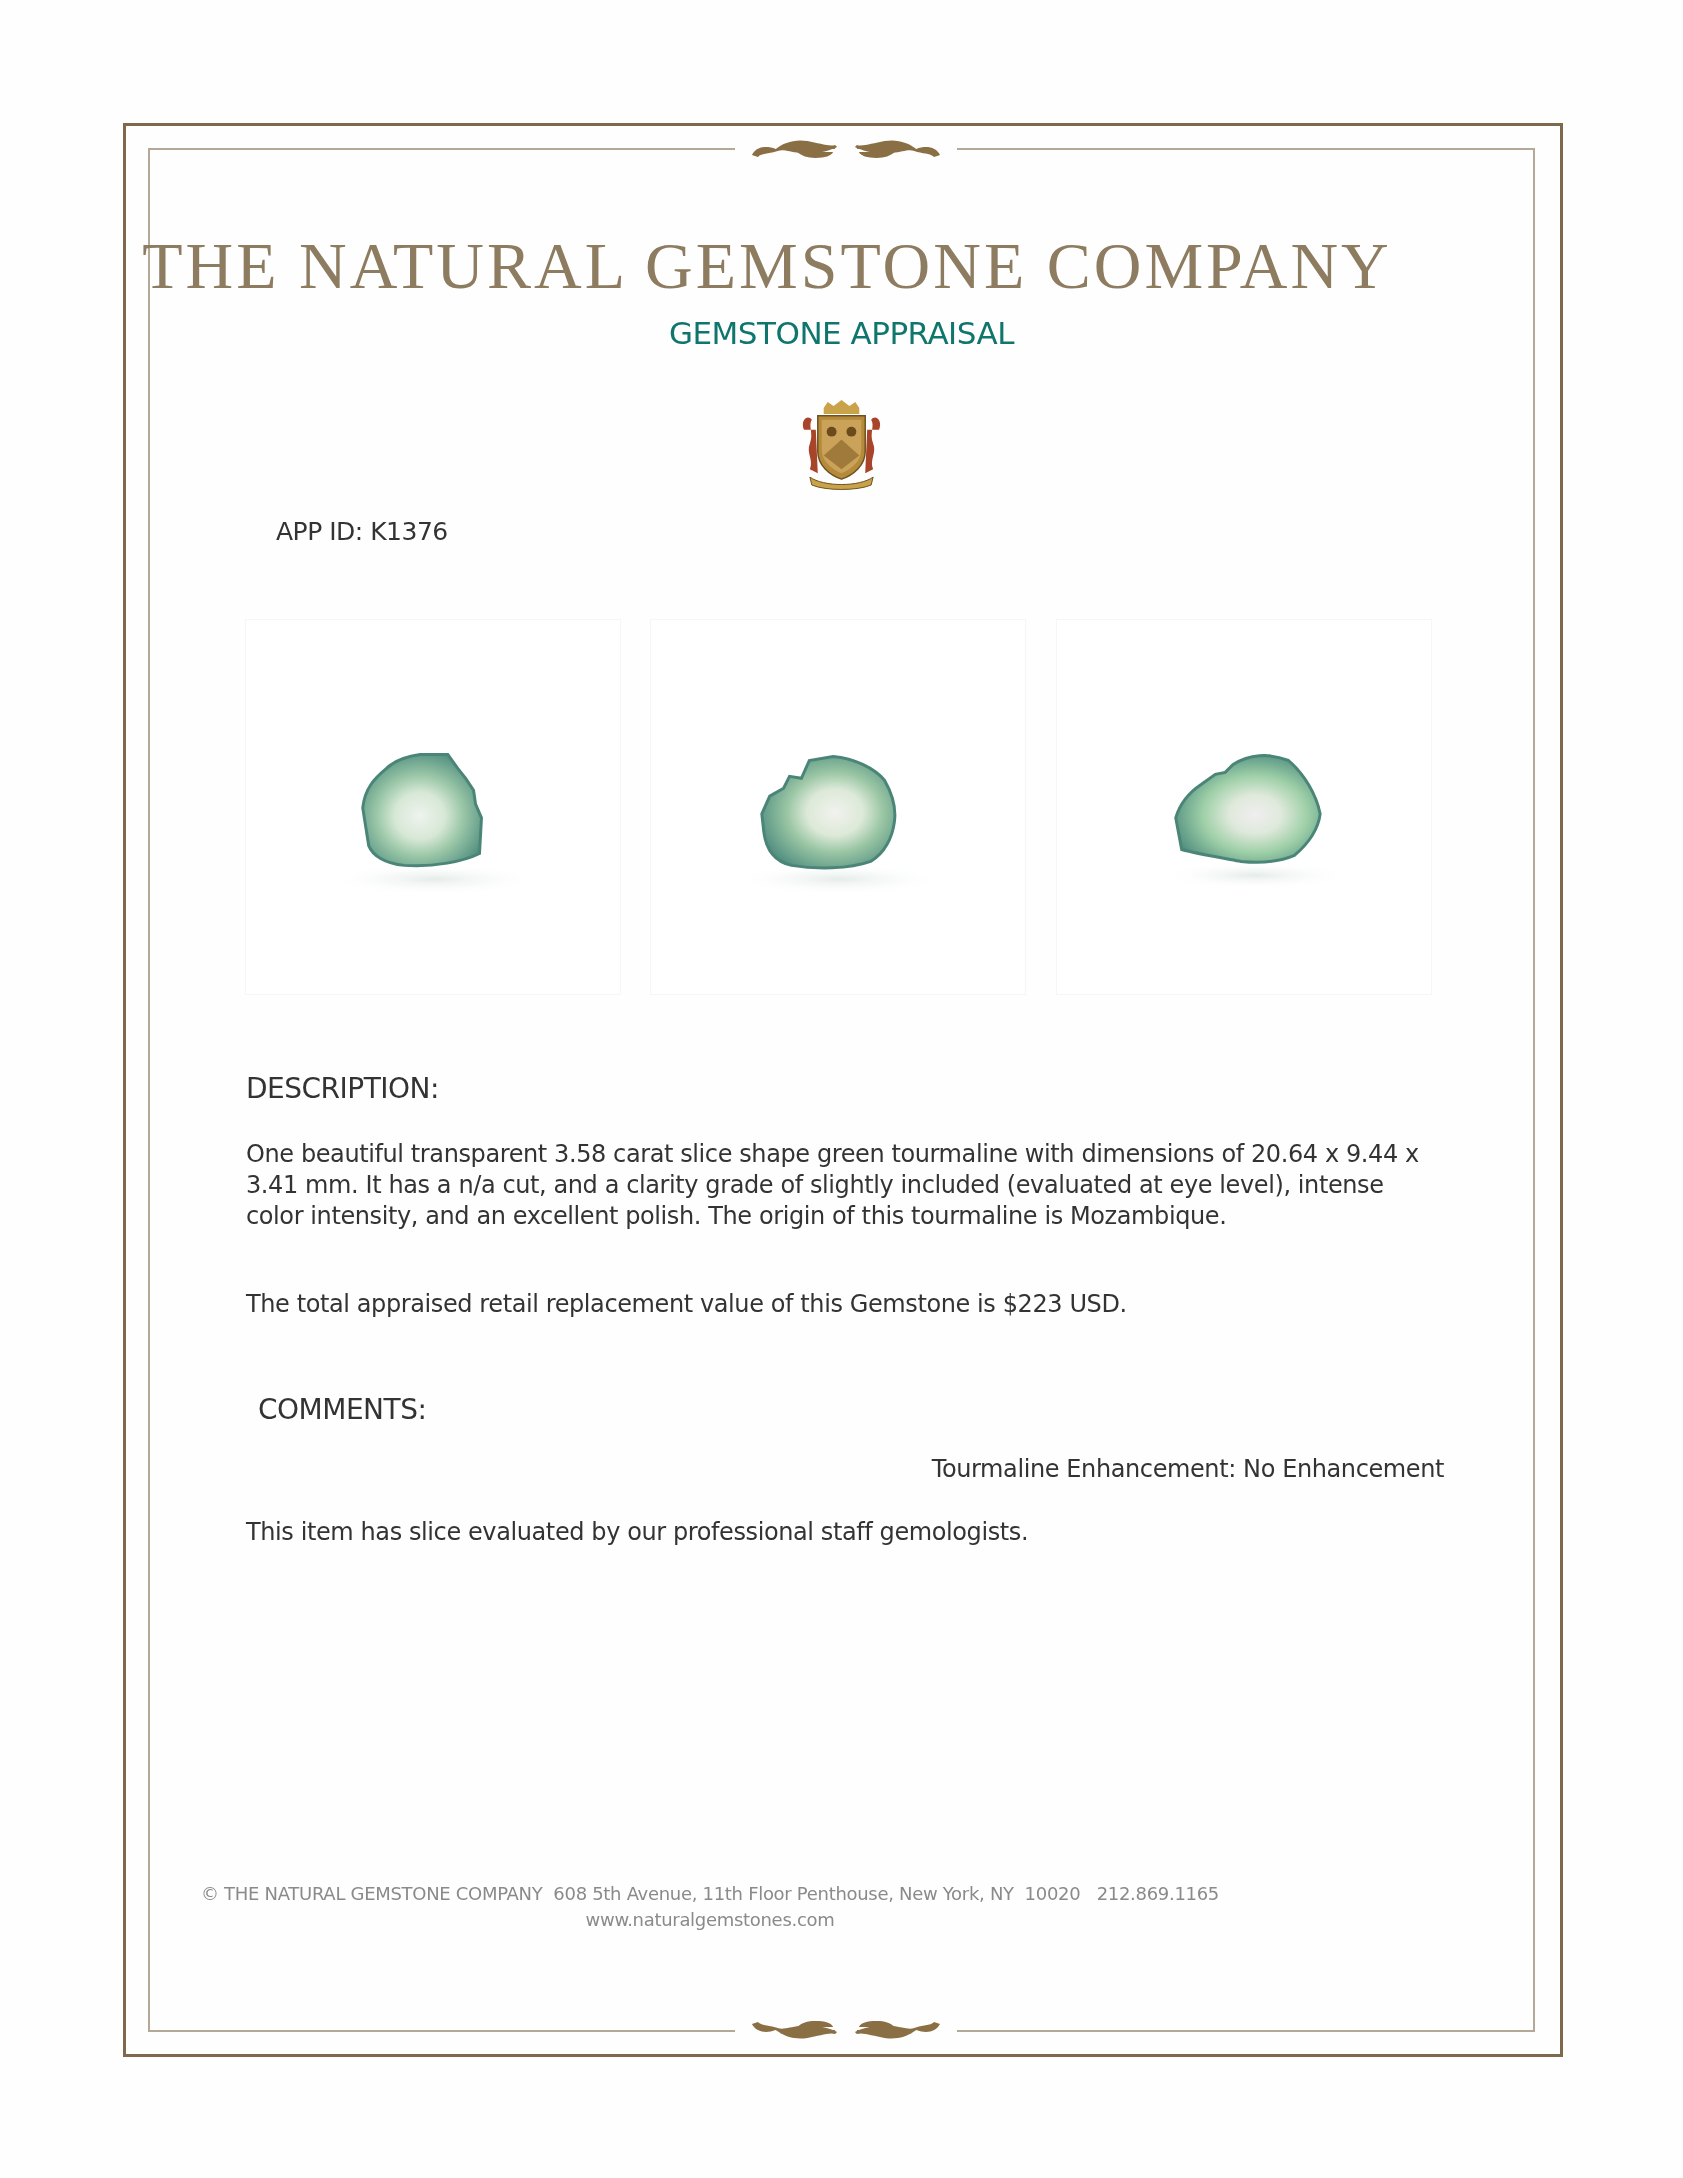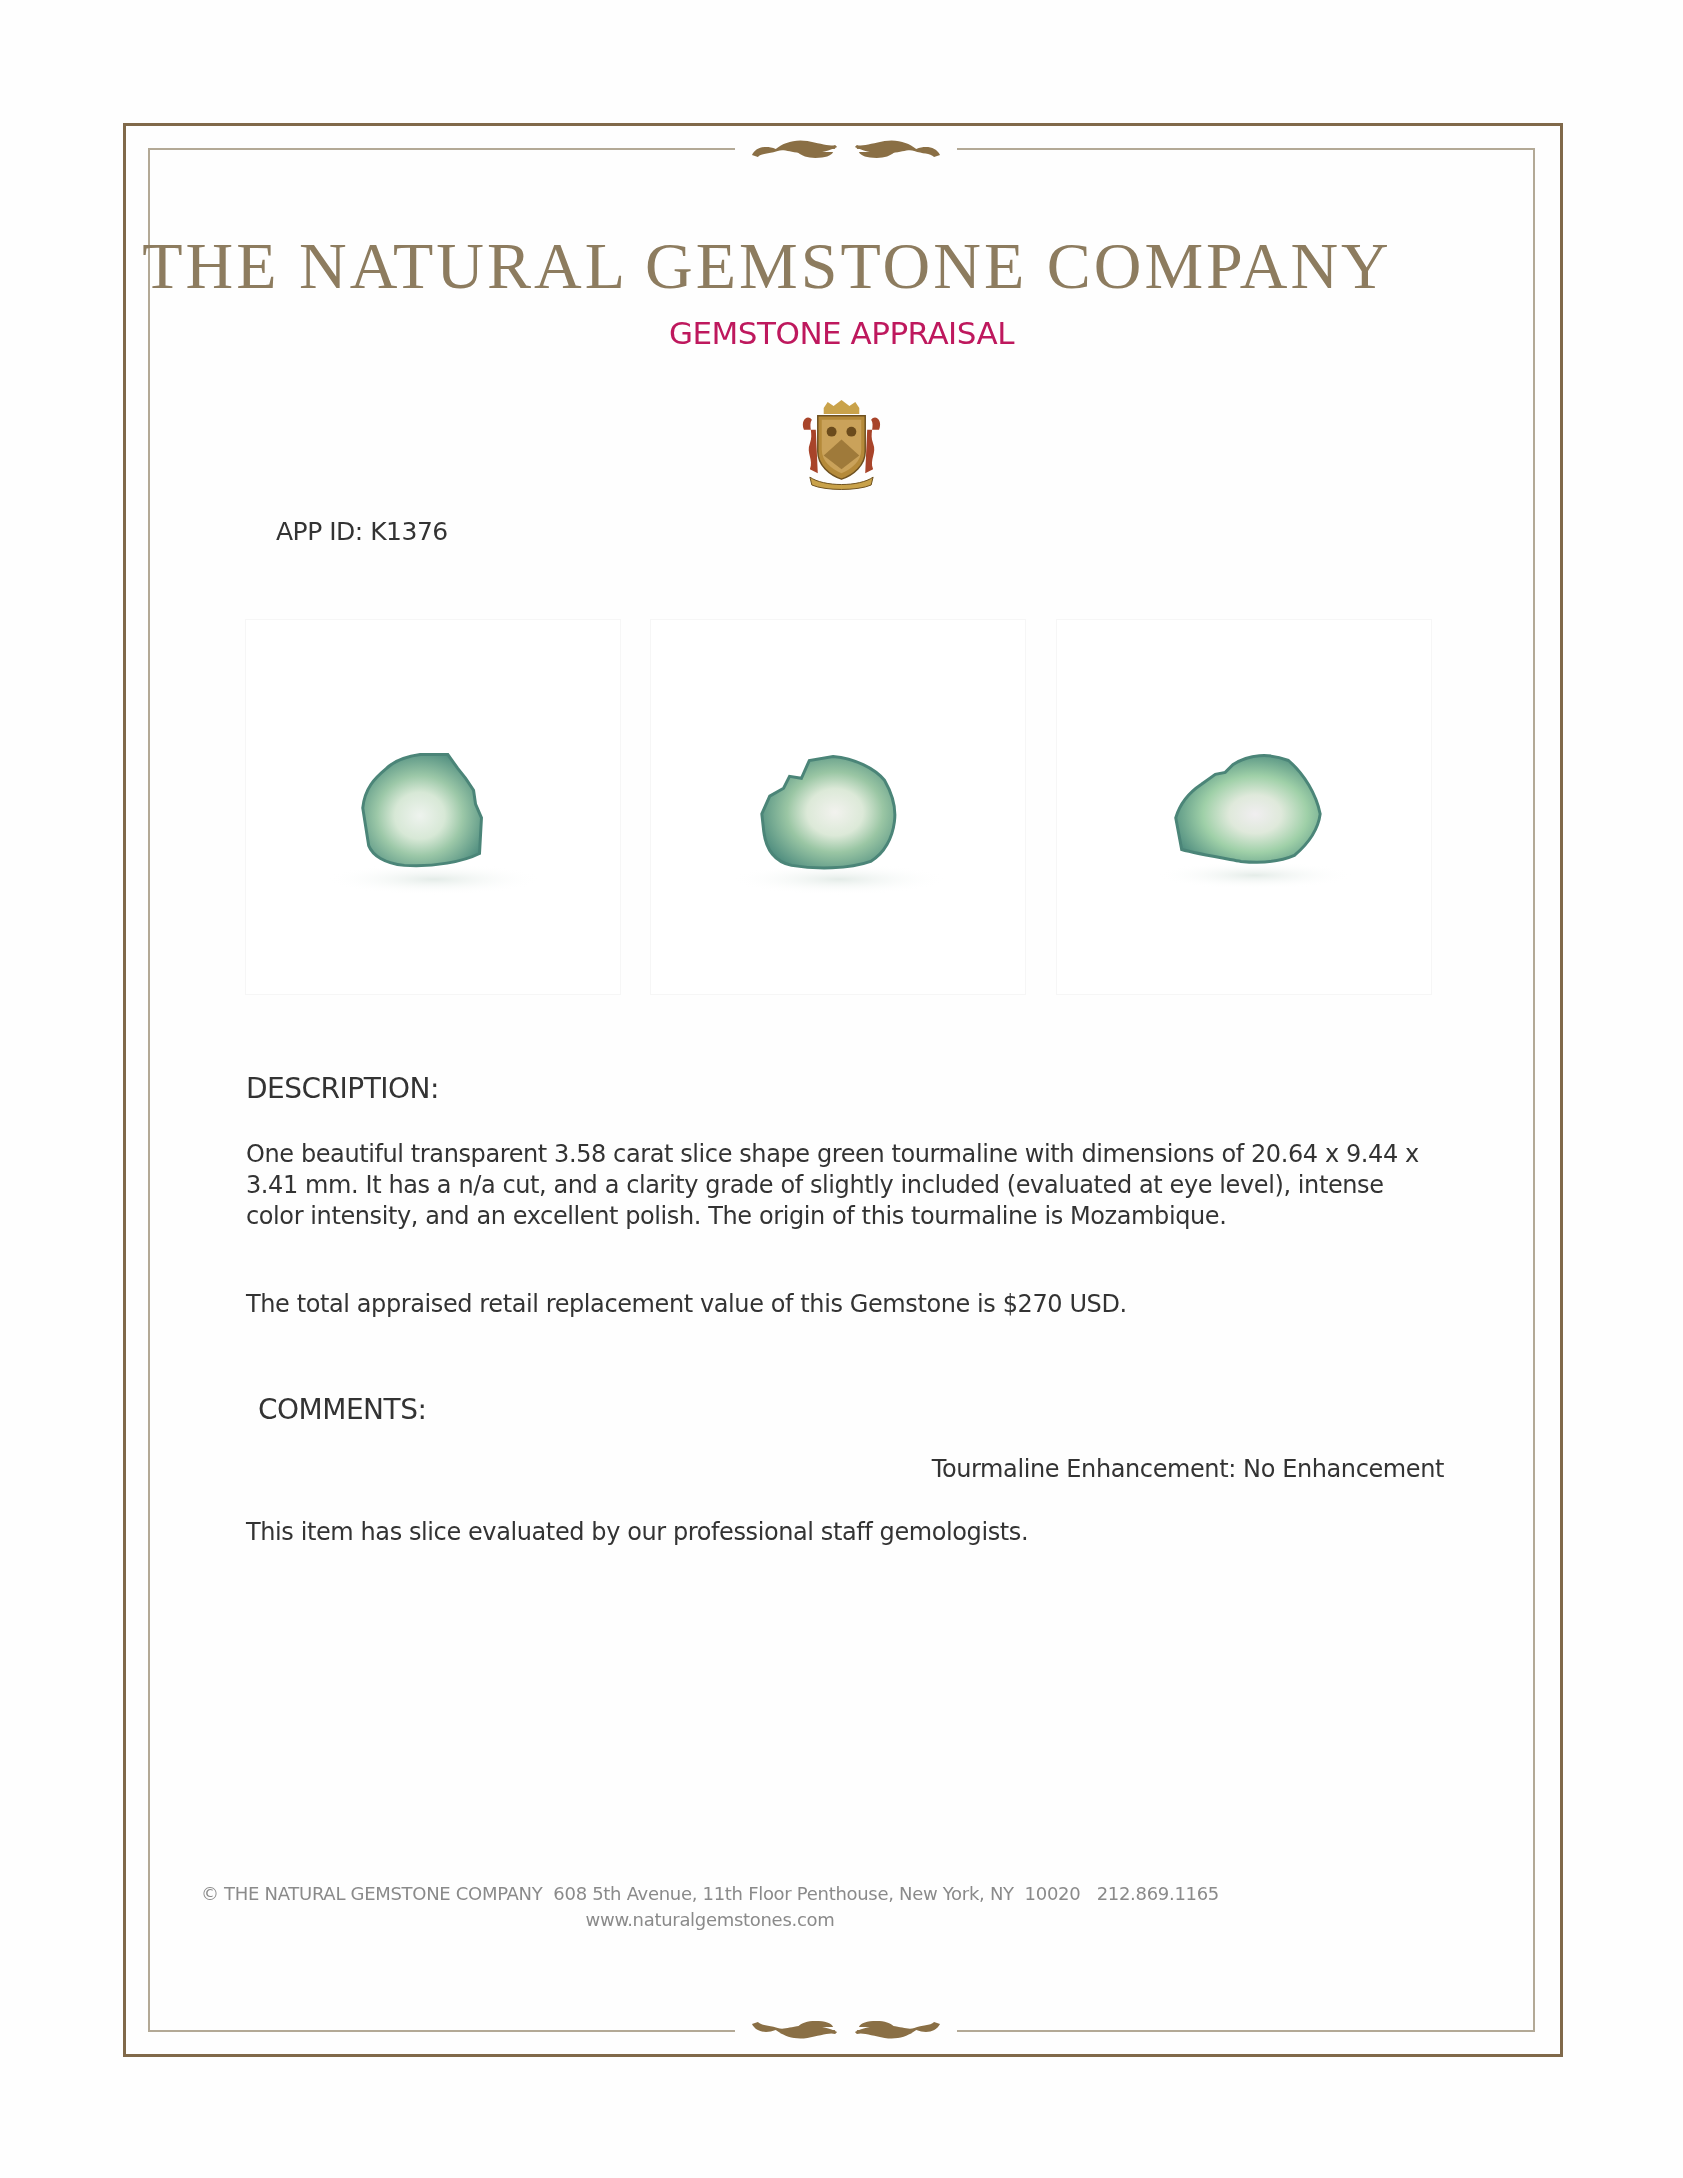--- a/index.html
+++ b/index.html
@@ -6,21 +6,21 @@
   body { width:1683px; height:2178px; background:#fefefe; position:relative; overflow:hidden;
          font-family:"DejaVu Sans", sans-serif; color:#222; }
   .outer-frame { position:absolute; left:123px; top:123px; width:1434px; height:1928px;
                  border:3px solid #80694a; box-sizing:content-box; }
   .inner-line { position:absolute; background:#b3a996; }
   .ornament { position:absolute; left:750px; width:192px; height:22px; }
   .title { position:absolute; left:0; width:1534px; top:230px; text-align:center;
            font-family:"Liberation Serif", "DejaVu Serif", serif; font-size:66px; letter-spacing:3px;
            color:#8d7c5f; line-height:71px; white-space:nowrap; }
   .subtitle { position:absolute; left:0; width:1683px; top:315px; text-align:center;
-              font-family:"DejaVu Sans", sans-serif; font-size:31px; color:#be185d; letter-spacing:-0.5px; }
+              font-family:"DejaVu Sans", sans-serif; font-size:31px; color:#0f766e; letter-spacing:-0.5px; }
   .crest { position:absolute; left:800px; top:400px; width:83px; height:91px; }
   .app-id { position:absolute; left:248px; top:517px; font-size:25px; color:#333; letter-spacing:-0.5px;margin-left:28px; }
   .photo { position:absolute; top:620px; width:374px; height:374px; background:#fff;
            box-shadow:0 0 0 1px #f6f6f6; }
   .photo svg { width:100%; height:100%; }
   .section-head { position:absolute; left:246px; font-size:28px; color:#333; letter-spacing:-0.5px; }
   .para { position:absolute; left:246px; width:1198px; font-size:24px; line-height:31px; color:#333; letter-spacing:-0.4px; }
   .footer { position:absolute; left:0; width:1420px; text-align:center; font-size:18px; color:#8a8a8a; letter-spacing:-0.3px; }
 </style>
 </head>
@@ -108,21 +108,21 @@
         <stop offset="1" stop-color="#4f8d7f"></stop>
       </radialGradient>
     </defs>
     <ellipse cx="200" cy="258" rx="100" ry="14" fill="url(#sh)"></ellipse>
     <path d="M120 200 C124 186 134 174 146 166 L160 156 L170 154 L178 146 C194 136 214 134 234 142 C250 156 262 176 266 196 C264 212 254 226 240 238 C226 244 206 246 186 244 C164 240 140 236 126 232 Z" fill="url(#g3)" stroke="#4b8578" stroke-width="3"></path>
   </svg>
 </div>
 
 <div class="section-head" style="top:1072px;">DESCRIPTION:</div>
 <div class="para" style="top:1139px;">One beautiful transparent 3.58 carat slice shape green tourmaline with dimensions of 20.64 x 9.44 x 3.41 mm. It has a n/a cut, and a clarity grade of slightly included (evaluated at eye level), intense color intensity, and an excellent polish. The origin of this tourmaline is Mozambique.</div>
-<div class="para" style="top:1289px;">The total appraised retail replacement value of this Gemstone is $270 USD.</div>
+<div class="para" style="top:1289px;">The total appraised retail replacement value of this Gemstone is $223 USD.</div>
 
 <div class="section-head" style="top:1393px;margin-left:12px;">COMMENTS:</div>
 <div class="para" style="top:1454px;text-align:right;">Tourmaline Enhancement: No Enhancement</div>
 <div class="para" style="top:1517px;">This item has slice evaluated by our professional staff gemologists.</div>
 
 <div class="footer" style="top:1883px; white-space:pre;">© THE NATURAL GEMSTONE COMPANY  608 5th Avenue, 11th Floor Penthouse, New York, NY  10020   212.869.1165</div>
 <div class="footer" style="top:1909px;">www.naturalgemstones.com</div>
 
 <div class="ornament" style="top:2020px; transform:scaleY(-1);">
   <svg viewBox="0 0 194 22" width="192" height="22">

